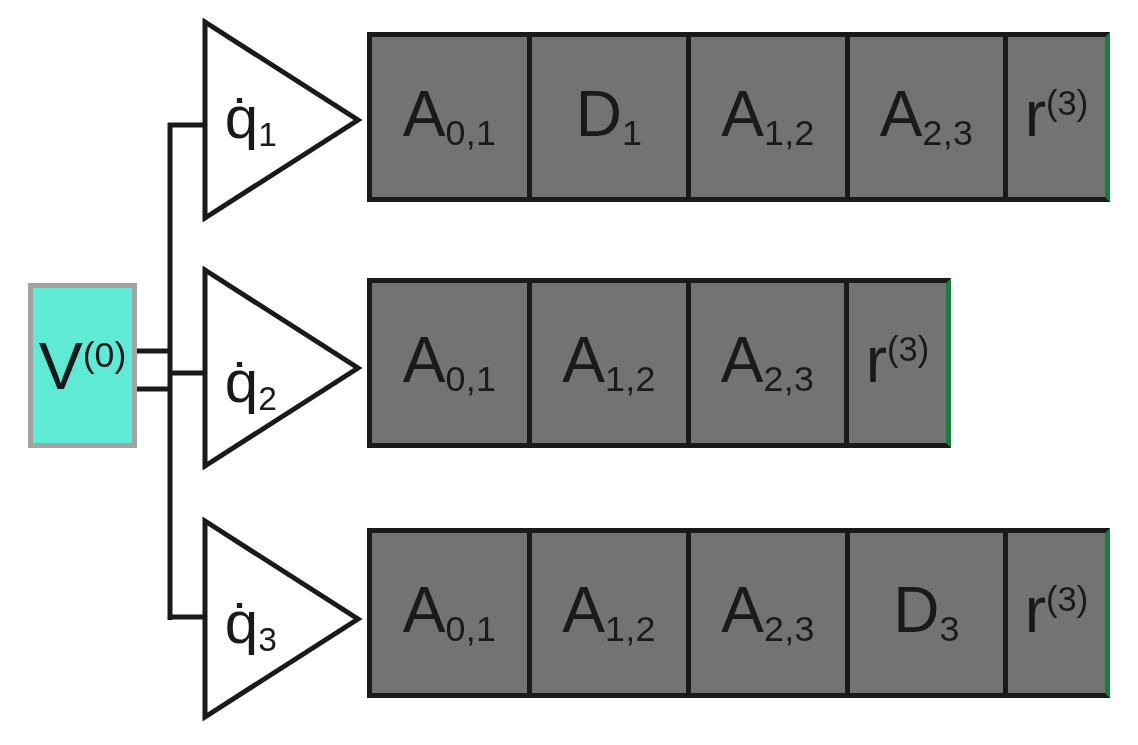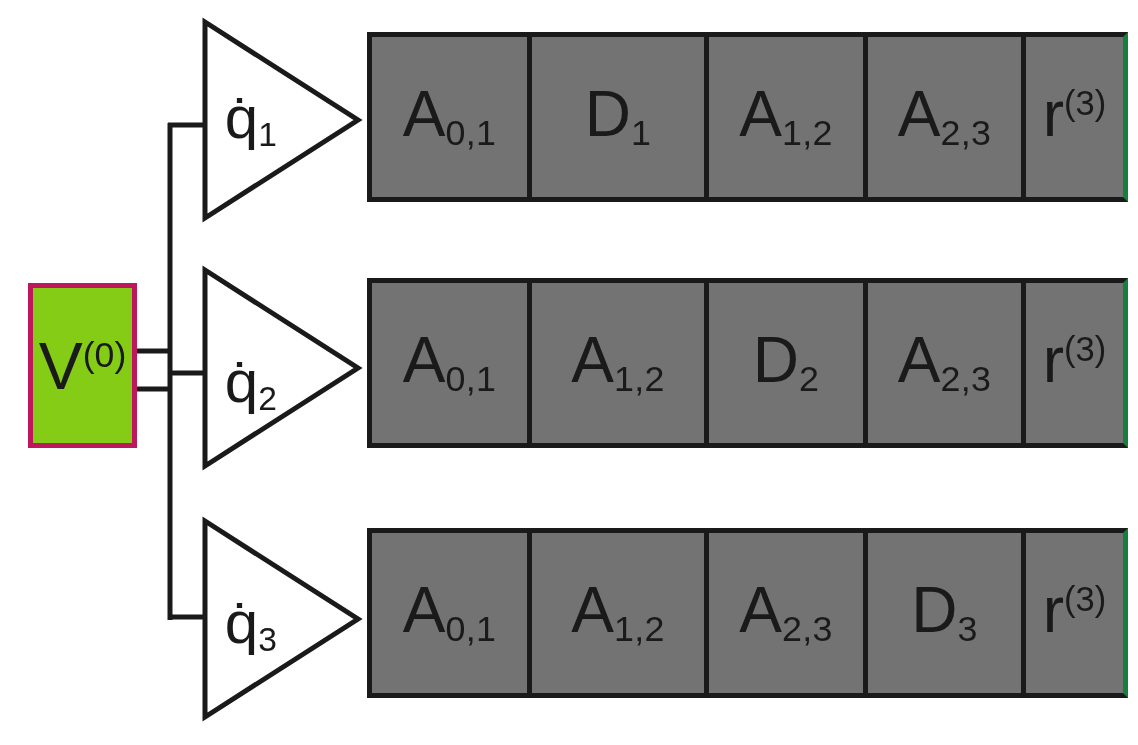--- a/index.html
+++ b/index.html
@@ -3,38 +3,38 @@
 <meta charset="utf-8">
 <style>
   html,body{margin:0;padding:0;background:#ffffff;}
   .stage{
     position:relative;width:1138px;height:745px;background:#ffffff;
     font-family:"Liberation Sans",sans-serif;color:#1a1a1a;overflow:hidden;
   }
   .wires{position:absolute;left:0;top:0;width:1138px;height:745px;}
   .vbox{
     position:absolute;left:28px;top:283px;width:109px;height:165px;
-    box-sizing:border-box;border:5px solid #be185d;background:#84cc16;
+    box-sizing:border-box;border:5px solid #a3a3a3;background:#5eead4;
     display:flex;align-items:center;justify-content:center;
   }
   .vbox .lbl{font-size:66px;line-height:1;white-space:nowrap;}
   .box-row{position:absolute;left:367px;display:flex;}
   .cell{
     box-sizing:border-box;height:170px;border:5px solid #1a1a1a;border-right:none;
     background:#737373;display:flex;align-items:center;justify-content:center;
   }
   .cell:last-child{border-right:5px solid #15803d;}
   .cell .lbl{font-size:64px;line-height:1;white-space:nowrap;}
   .gain-lbl{
     position:absolute;width:92px;display:flex;align-items:center;justify-content:center;
   }
   .gain-lbl .lbl{font-size:60px;line-height:1;white-space:nowrap;}
   .sub{font-size:.56em;vertical-align:-0.24em;letter-spacing:.01em;}
   .sup{font-size:.54em;vertical-align:.62em;}
-  .w1{width:160px}.w2{width:177px}.w3{width:159px}.w4{width:158px}.w5{width:107px}
+  .w1{width:160px}.w2{width:159px}.w3{width:159px}.w4{width:158px}.w5{width:107px}
 </style>
 </head>
 <body>
 
 <div class="stage">
 
   <svg class="wires" viewBox="0 0 1138 745" xmlns="http://www.w3.org/2000/svg">
 
     <line x1="170" y1="123" x2="170" y2="620" stroke="#1a1a1a" stroke-width="5"></line>
 
@@ -84,23 +84,20 @@
       </div>
   </div>
 
   <div class="box-row" style="top:278px;">
     <div class="cell w1">
         <span class="lbl"><span>A</span><span class="sub">0,1</span><span class="sup"></span></span>
       </div>
     <div class="cell w2">
         <span class="lbl"><span>A</span><span class="sub">1,2</span><span class="sup"></span></span>
       </div>
-    <div class="cell w3">
-        <span class="lbl"><span>D</span><span class="sub">2</span><span class="sup"></span></span>
-      </div>
     <div class="cell w4">
         <span class="lbl"><span>A</span><span class="sub">2,3</span><span class="sup"></span></span>
       </div>
     <div class="cell w5">
         <span class="lbl"><span>r</span><span class="sub"></span><span class="sup">(3)</span></span>
       </div>
   </div>
 
   <div class="box-row" style="top:528px;">
     <div class="cell w1">

